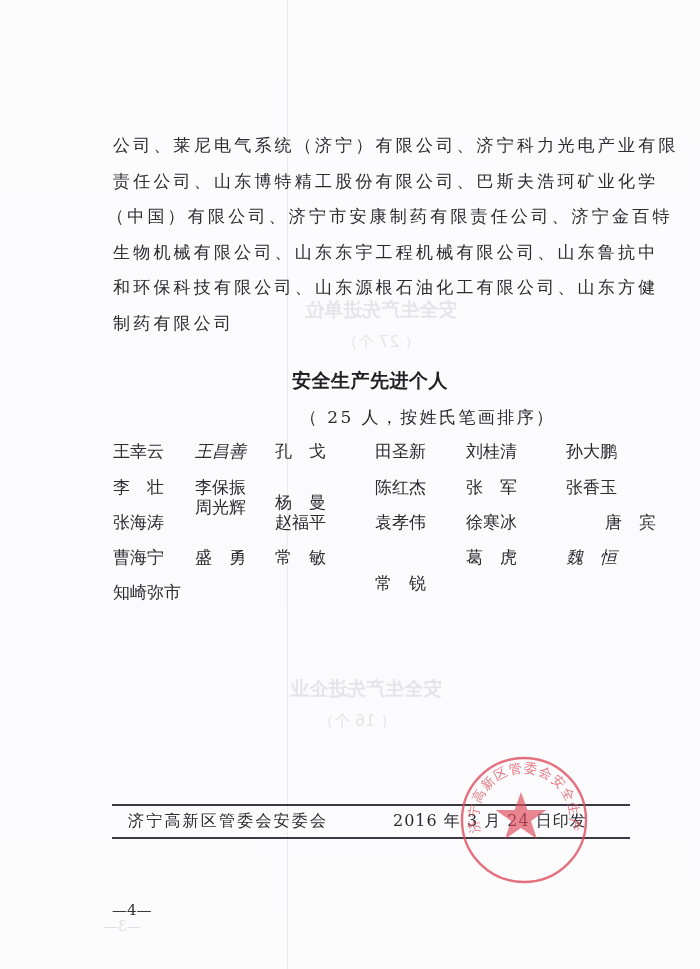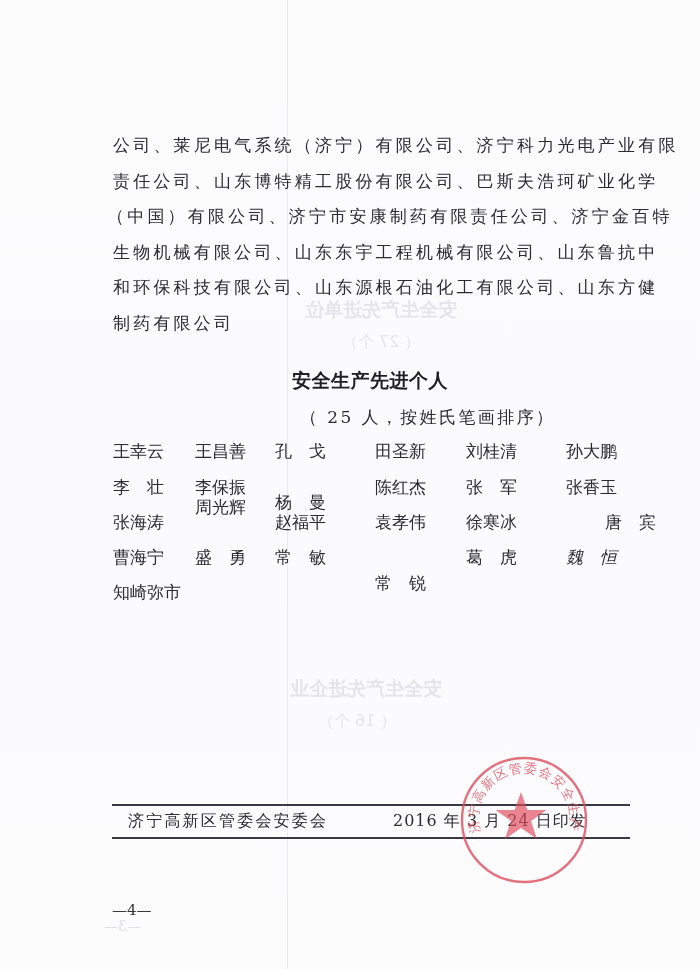--- a/index.html
+++ b/index.html
@@ -156,21 +156,21 @@
     <span class="line">和环保科技有限公司、山东源根石油化工有限公司、山东方健</span>
     <span class="line">制药有限公司</span>
   </div>
 
   <div class="heading">安全生产先进个人</div>
   <div class="subheading">（ 25 人，按姓氏笔画排序）</div>
 
   <div class="names">
 
     <span class="name" style="left:113px; top:440px;text-align:right;">王幸云</span>
-    <span class="name" style="left:195px; top:440px;">王昌善</span>
+    <span class="name" style="left:195px; top:440px;font-style:italic;">王昌善</span>
     <span class="name" style="left:275px; top:440px;">孔　戈</span>
     <span class="name" style="left:375px; top:440px;">田圣新</span>
     <span class="name" style="left:466px; top:440px;">刘桂清</span>
     <span class="name" style="left:566px; top:440px;">孙大鹏</span>
 
     <span class="name" style="left:113px; top:476px; letter-spacing:0px;">李　壮</span>
     <span class="name" style="left:195px; top:476px;">李保振</span>
     <span class="name" style="left:275px; top:491px;">杨　曼</span>
     <span class="name" style="left:375px; top:476px;">陈红杰</span>
     <span class="name" style="left:466px; top:476px;">张　军</span>

